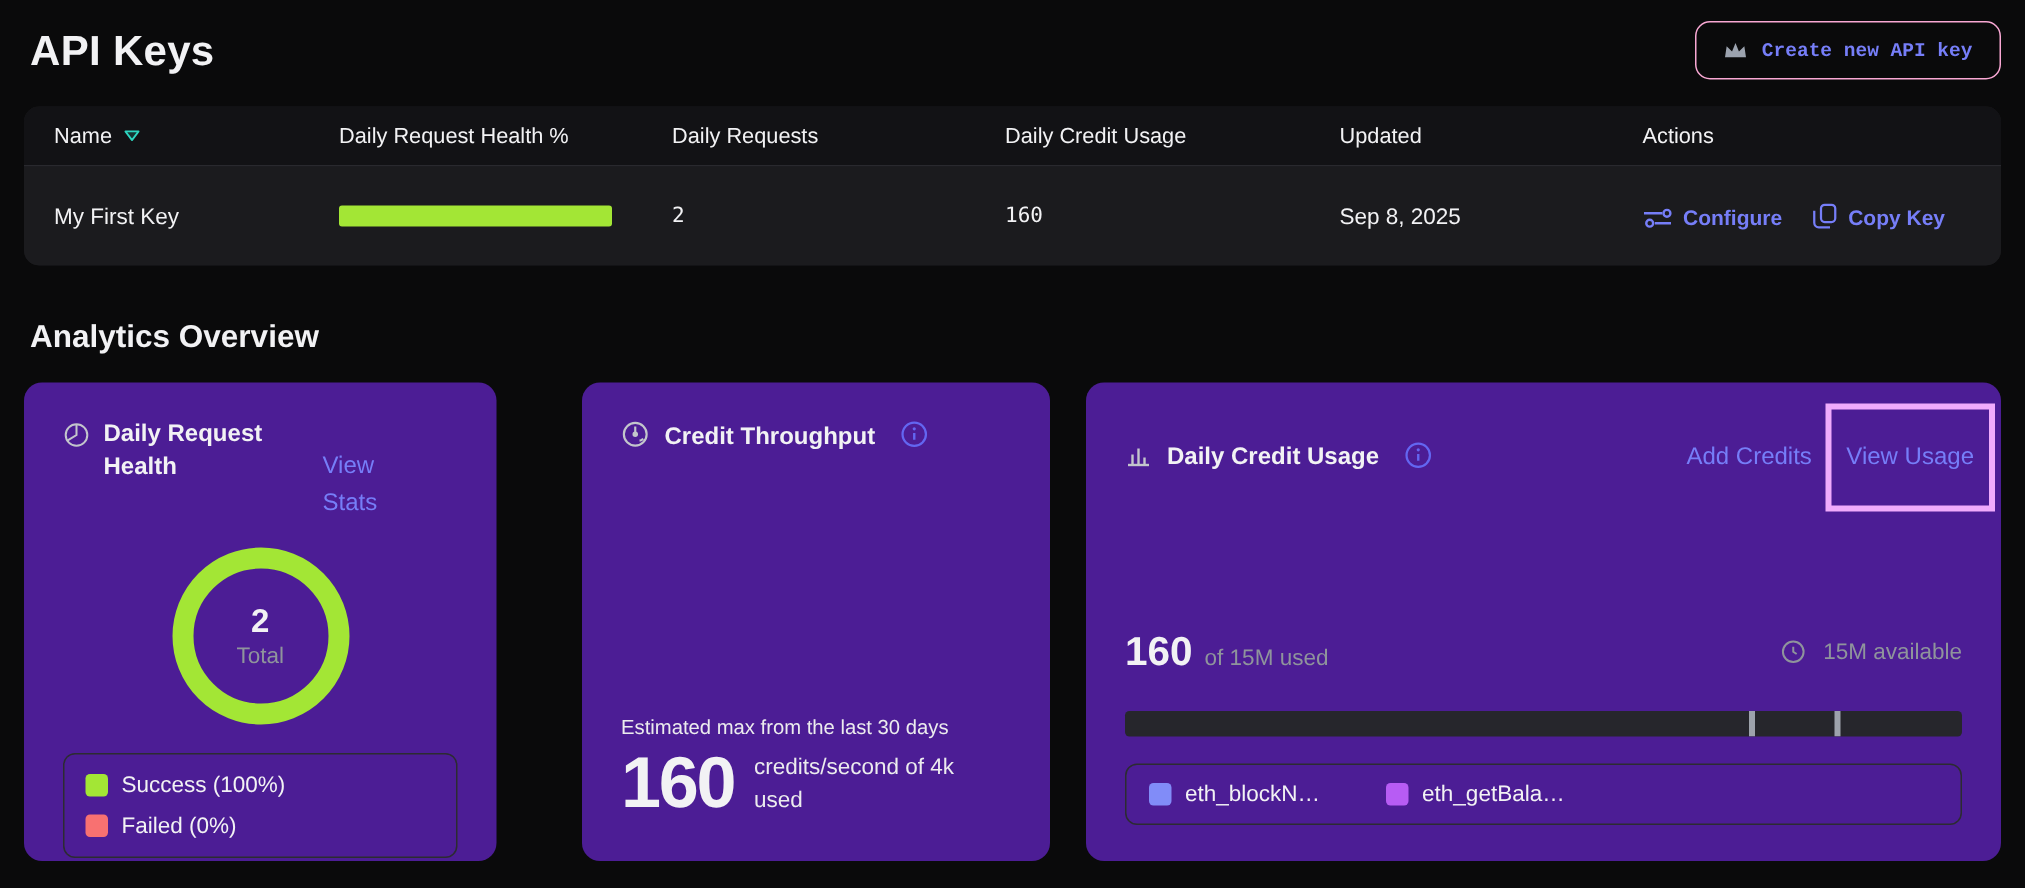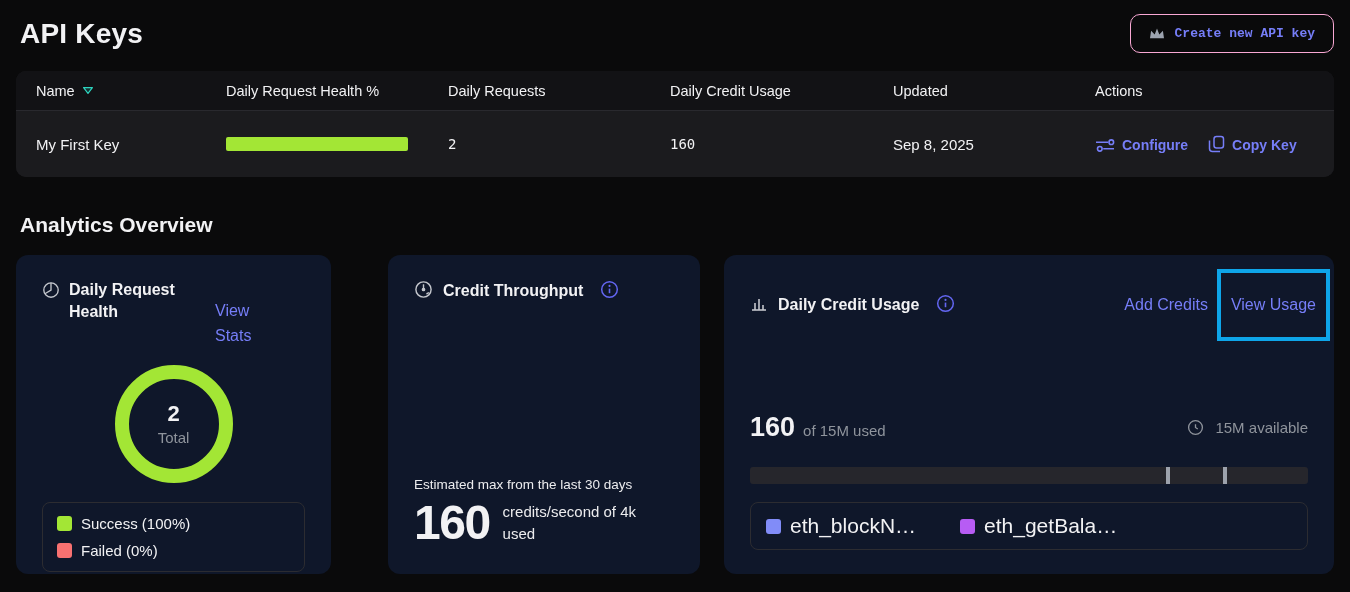--- a/index.html
+++ b/index.html
@@ -26,21 +26,21 @@
   .th { display:flex; align-items:center; gap:7px; }
   .trow { height:66px; font-size:15px; background:#1b1b1e; }
   .num { font-family:"DejaVu Sans Mono", monospace; font-size:14px; }
   .healthbar-track { width:182px; }
   .healthbar-fill { height:14px; background:#a3e635; border-radius:2px; }
   .actions { display:flex; gap:20px; }
   .action-link { display:flex; align-items:flex-end; gap:7px; color:#767ef8; font-weight:600; font-size:14px; cursor:pointer; text-decoration:none; }
   
   .analytics-title { font-size:21px; font-weight:800; margin:36px 0 18px 20px; }
   .cards { display:flex; gap:24px; margin:0 16px; }
-  .card { background:#0f172a; border-radius:12px; height:319px; padding:24px 26px; display:flex; flex-direction:column; }
+  .card { background:#4c1d95; border-radius:12px; height:319px; padding:24px 26px; display:flex; flex-direction:column; }
   .card-health { width:315px; }
   .card-throughput { width:312px;margin-left:33px; }
   .card-usage { flex:1; }
   .card-head { display:flex; align-items:flex-start; gap:9px; }
   .head-icon { color:#c3c6cc; margin-top:2px; flex:none; }
   .card-title { font-size:16px; font-weight:700; line-height:1.35; }
   .title-narrow { width:112px; }
   .info-icon { margin-top:1px; flex:none; cursor:pointer; }
   .link { color:#767ef8; cursor:pointer; text-decoration:none; }
   .view-stats { font-size:16px; font-weight:500; line-height:1.55; width:52px; margin-left:auto; margin-right:38px;margin-top:20px; }
@@ -56,29 +56,29 @@
   .legend-item { display:flex; align-items:center; gap:9px; }
   .swatch { width:15px; height:15px; border-radius:3px; flex:none; }
   
   .spacer { flex:1; }
   .caption { font-size:13.5px; color:#ececee; }
   .big-row { display:flex; align-items:center; gap:13px; margin-top:8px; padding-bottom:4px; }
   .big-num { font-size:48px; font-weight:700; letter-spacing:-1.5px; line-height:.95; }
   .big-suffix { font-size:15px; line-height:1.5; width:158px; color:#ececee; }
   
   .head-links { margin-left:auto; display:flex; align-items:center; gap:9px; font-size:16px; }
-  .annotation-box { border:4px solid #0ea5e9; padding:23px 10px; margin:-10px -22px -10px 0; }
+  .annotation-box { border:4px solid #f0abfc; padding:23px 10px; margin:-10px -22px -10px 0; }
   .usage-row { display:flex; align-items:baseline; }
   .usage-num { font-size:27px; font-weight:800; }
   .usage-suffix { font-size:15px; color:#8f949c; margin-left:8px; }
   .available { margin-left:auto; display:flex; align-items:flex-end; gap:11px; color:#8f949c; font-size:15px; }
   .bar { position:relative; height:17px; background:#26262c; border-radius:3px; margin-top:24px; overflow:hidden; }
   .bar-fill { position:absolute; left:0; top:0; height:100%; background:#818cf8; }
   .bar-marker { position:absolute; top:0; width:4px; height:100%; background:#9da2ac; }
-  .legend-row { border:1px solid #2c2c31; border-radius:8px; padding:11px 15px; margin-top:18px; display:flex; align-items:center; gap:44px; font-size:21px; }
+  .legend-row { border:1px solid #2c2c31; border-radius:8px; padding:11px 15px; margin-top:18px; display:flex; align-items:center; gap:44px; font-size:15px; }
 </style>
 </head>
 <body>
 
 <div class="topbar">
   <div class="page-title">API Keys</div>
   <button class="create-btn">
     <span style="display:flex;">
       <svg width="16" height="13" viewBox="0 0 16 13">
           <path d="M1 11.2 L2.1 3.8 L5.7 7.4 L8 1.6 L10.3 7.4 L13.9 3.8 L15 11.2 Z" fill="#9ca3af"></path>

